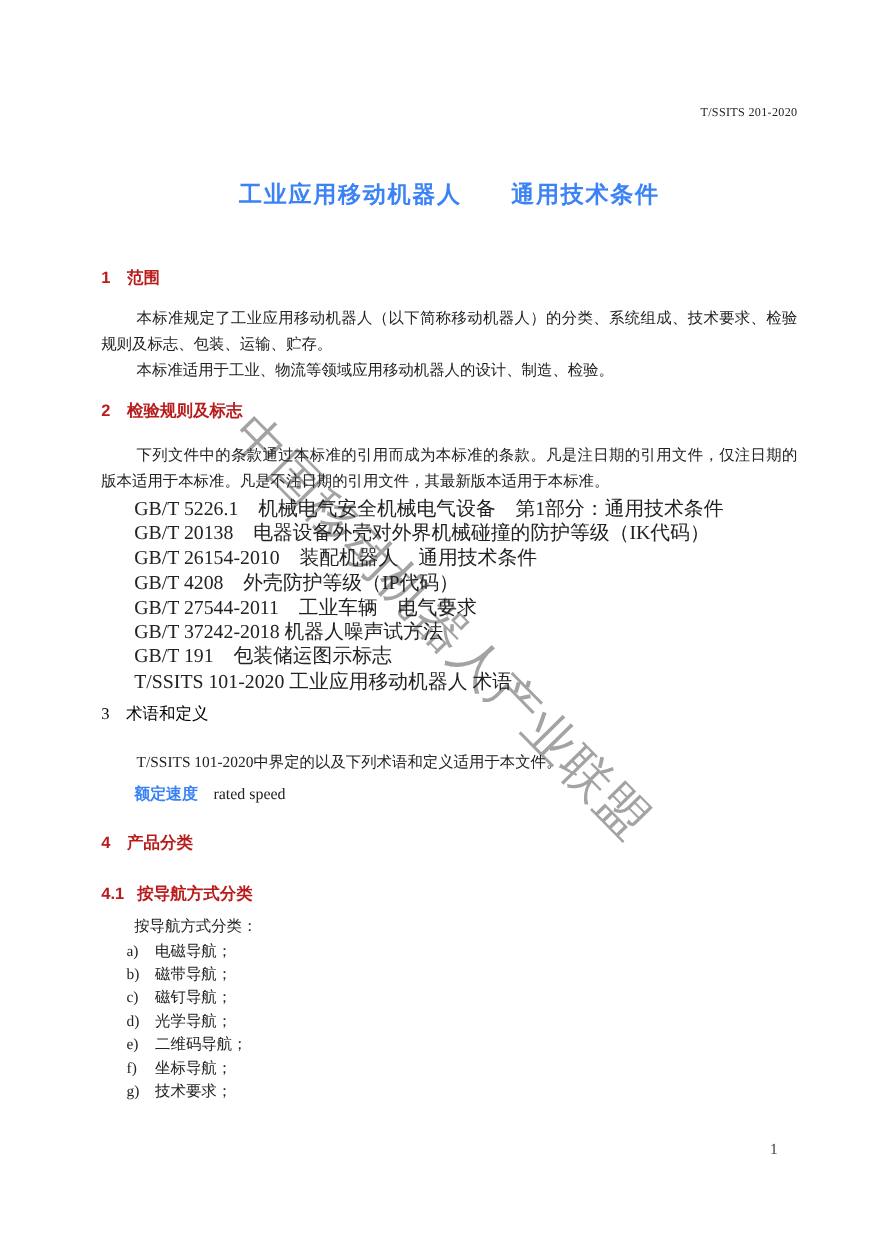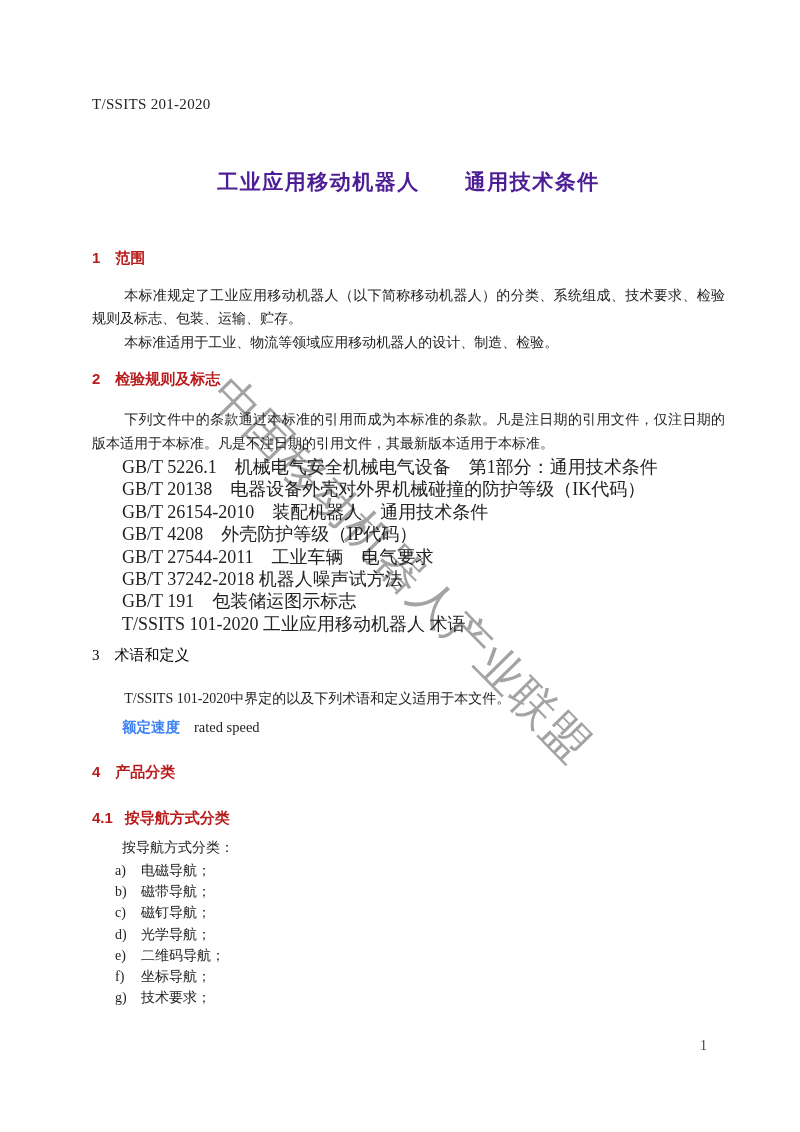--- a/index.html
+++ b/index.html
@@ -9,24 +9,24 @@
     margin:0 auto;
   }
   .watermark{
     position:absolute;left:401px;top:570px;
     transform:translate(-50%,-50%) rotate(45.5deg);
     font-size:46px;letter-spacing:1px;color:#949494;opacity:.85;
     white-space:nowrap;font-family:"Liberation Serif", serif;
     pointer-events:none;z-index:1;
   }
   .content{position:absolute;left:92px;top:0;width:633px;z-index:2;}
-  .doc-code{margin-top:96px;font-size:15px;letter-spacing:.3px;}
+  .doc-code{margin-top:96px;text-align:right;font-size:11px;letter-spacing:.3px;}
   .doc-title{
     margin:55px 0 0 0;text-align:center;font-size:21px;font-weight:bold;
-    font-family:"Liberation Sans", sans-serif;letter-spacing:1.5px;color:#4c1d95;
+    font-family:"Liberation Sans", sans-serif;letter-spacing:1.5px;color:#3b82f6;
   }
   .sec-h{
     font-size:15px;font-weight:bold;font-family:"Liberation Sans", sans-serif;
     line-height:19px;color:#b91c1c;
   }
   .sec-h .sec-num{margin-right:15px;}
   .sec-h.serif-h{font-family:"Liberation Serif", serif;font-weight:normal;color:#000000;}
   .para{font-size:14px;line-height:23.4px;text-align:justify;margin:0;}
   .ti{text-indent:2.3em;}
   .mt-h1{margin-top:52px;}

